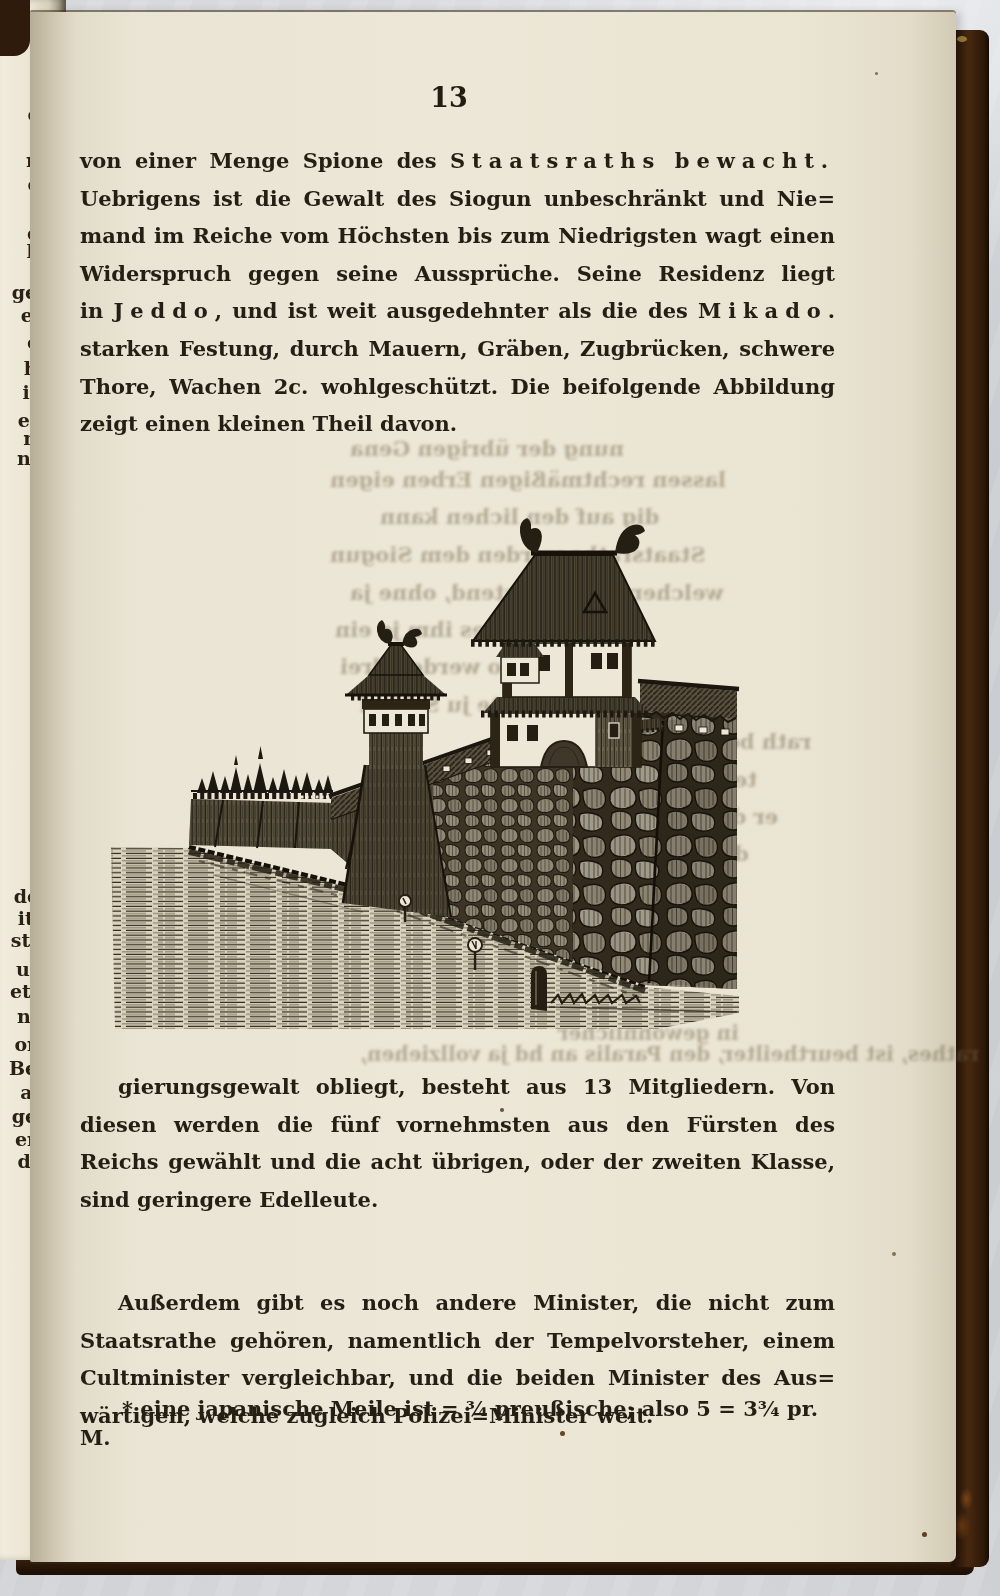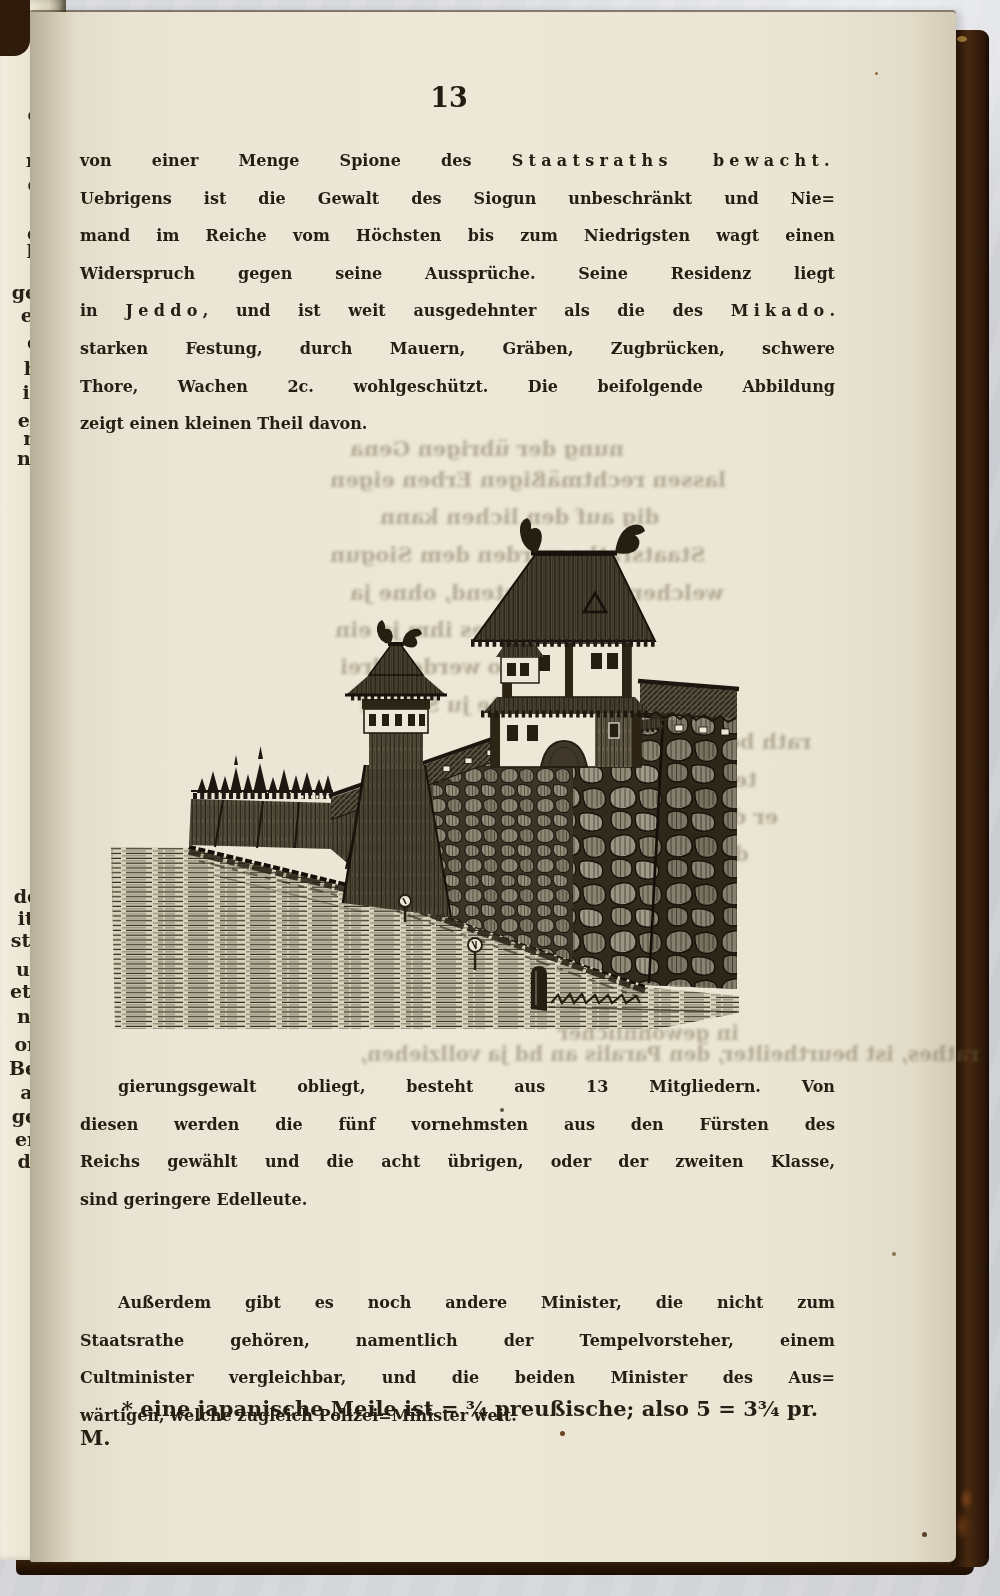--- a/index.html
+++ b/index.html
@@ -40,21 +40,21 @@
     line-height:1;white-space:nowrap;}
   
   .page{position:absolute;left:30px;top:12px;width:926px;height:1550px;z-index:3;
     background:linear-gradient(90deg,#b6ad97 0%,#cfc7b1 2.5%,#e2dcca 5%,#e9e4d3 11%,
       #ece7d6 45%,#eae5d3 84%,#e2dcc9 95%,#d2cab4 100%);
     box-shadow:0 -2px 0 rgba(66,45,20,.55), 0 2px 0 rgba(66,45,20,.3), 5px 0 9px rgba(0,0,0,.16);
     border-radius:2px 4px 7px 2px;}
   .page-number{position:absolute;left:44px;top:70px;width:750px;text-align:center;
     font-size:27px;font-weight:700;color:#221c12;z-index:2;}
   .para{position:absolute;left:50px;width:755px;color:#241e14;font-weight:700;
-    font-size:16px;z-index:2;}
+    font-size:21px;z-index:2;}
   .para-p1{top:130px;}
   .para-p2{top:1056px;}
   .para-p3{top:1240px;margin-top:32px;}
   .line{height:37.6px;line-height:37.6px;text-align:justify;text-align-last:justify;overflow:visible;}
   .para .line:last-child{text-align-last:left;}
   .para.indent .line:first-child{text-indent:38px;}
   .sp{letter-spacing:.33em;}
   .footnote{position:absolute;left:50px;top:1382px;width:762px;font-weight:700;font-size:21px;
     color:#241e14;text-indent:42px;z-index:2;line-height:1.4;}
   

